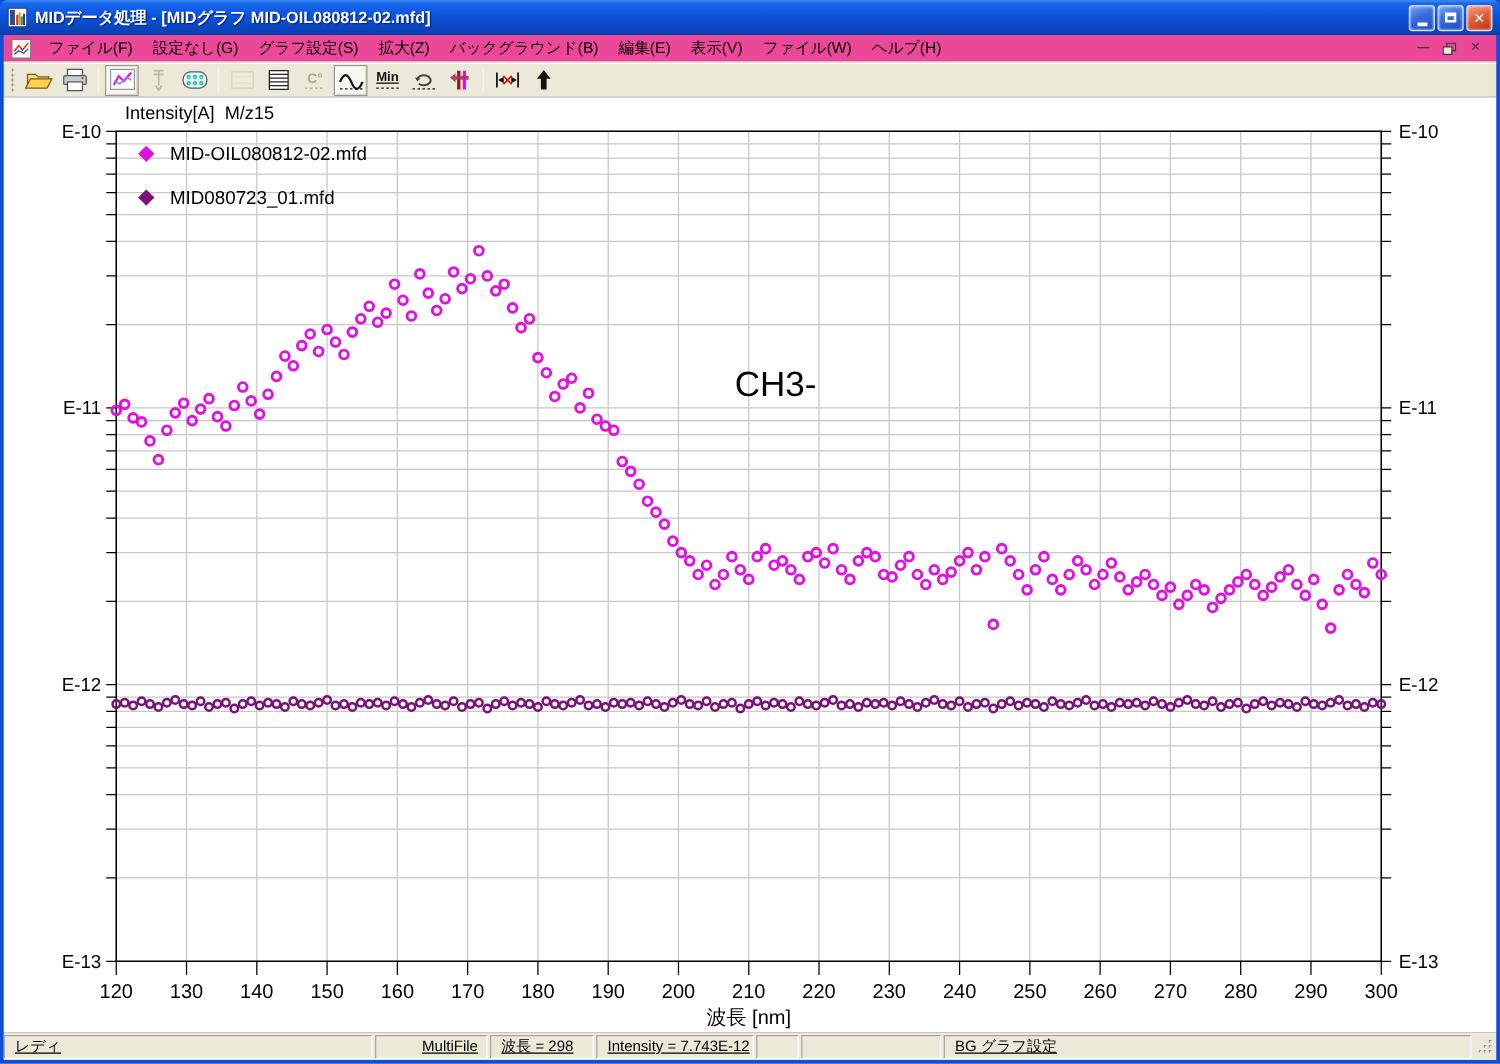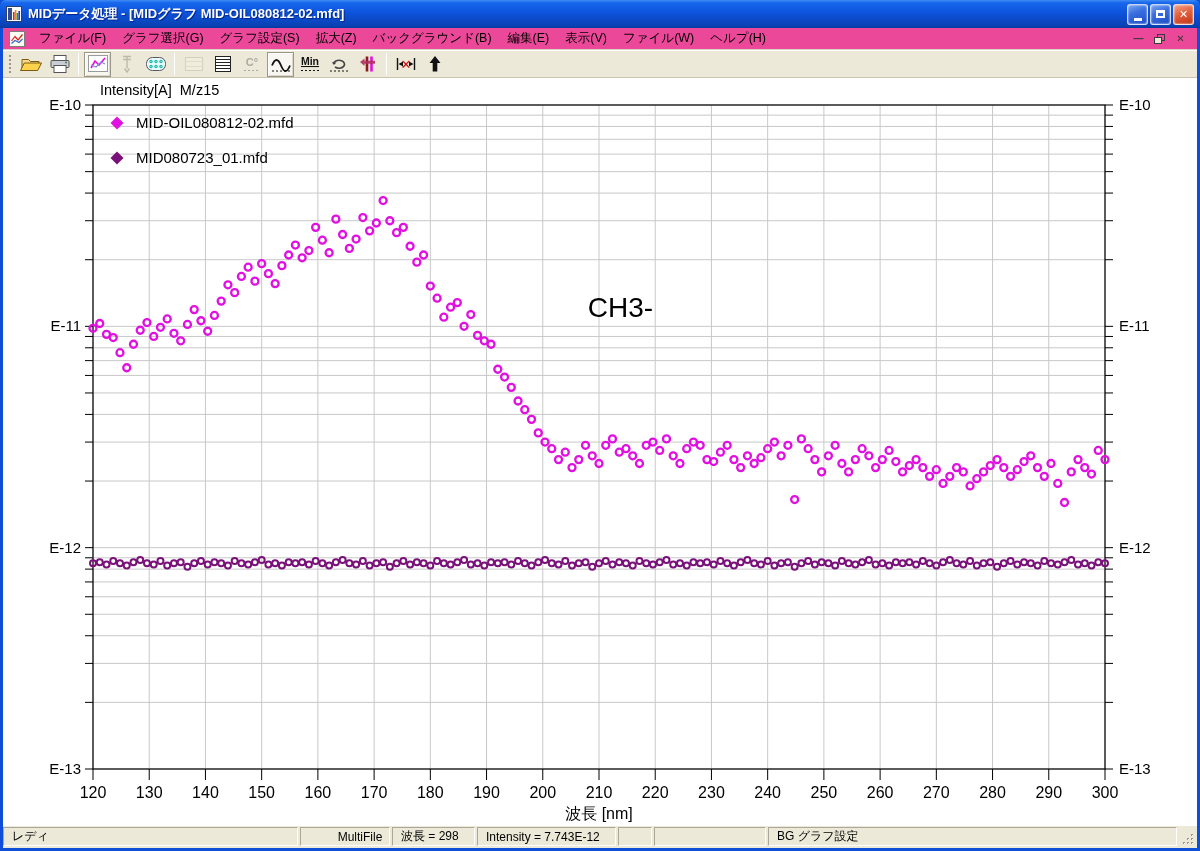--- a/index.html
+++ b/index.html
@@ -56,21 +56,21 @@
   .tool-btn.disabled { opacity:.5; }
   .tool-sep { width:1px; height:22px; background:#c9c5b2; border-right:1px solid #fff; margin:0 4px; }
 
   
   .client { position:absolute; left:3px; top:78px; width:1194px; height:748px; background:#fff; }
   svg text { font-family:"Liberation Sans","DejaVu Sans",sans-serif; }
 
   
   .statusbar {
     position:absolute; left:3px; top:826px; width:1194px; height:22px;
-    background:#ece9d8; display:flex; align-items:flex-end; padding:2px 2px 2px 0; gap:2px;
+    background:#ece9d8; display:flex; align-items:center; padding:2px 2px 2px 0; gap:2px;text-decoration:underline;
   }
   .status-seg {
     border:1px solid; border-color:#aca899 #fff #fff #aca899;
     font-size:12px; color:#000; display:flex; align-items:center; padding:0 8px;
     white-space:nowrap; overflow:hidden;
   }
   .status-seg.center { justify-content:center;padding-left:38px; }
   .grip { width:16px; border:none; padding:0; display:flex; align-items:flex-end; justify-content:flex-end; }
 </style>
 </head>
@@ -102,21 +102,21 @@
 <div class="menubar">
   <span class="mdi-icon">
     <svg width="16" height="16" viewBox="0 0 16 16">
       <rect x="0.5" y="0.5" width="15" height="15" fill="#fdfdf2" stroke="#7d7d7d"></rect>
       <polyline points="2.5,10 6,5.5 9,9 13.5,3.5" stroke="#d22" fill="none" stroke-width="1.2"></polyline>
       <polyline points="2.5,12.5 6,9.5 10,11.5 13.5,8" stroke="#36c" fill="none" stroke-width="1.2"></polyline>
     </svg>
   </span>
   <span id="menu-items" style="display:flex">
       <span class="menu-item">ファイル(F)</span>
-      <span class="menu-item">グラフ選択(G)</span>
+      <span class="menu-item">設定なし(G)</span>
       <span class="menu-item">グラフ設定(S)</span>
       <span class="menu-item">拡大(Z)</span>
       <span class="menu-item">バックグラウンド(B)</span>
       <span class="menu-item">編集(E)</span>
       <span class="menu-item">表示(V)</span>
       <span class="menu-item">ファイル(W)</span>
       <span class="menu-item">ヘルプ(H)</span>
     </span>
   <span class="mdi-btns">
     <span class="mdi-btn">—</span>
@@ -740,21 +740,21 @@
         <circle cx="1102" cy="485.28861110856985" r="3" fill="none" stroke="#7a107a" stroke-width="2"></circle>
       </g>
     </svg>
 </div>
 
 <div class="statusbar">
   <span id="status-segments" style="display:flex;flex:1;gap:2px">
       <span class="status-seg" style="width: 295px;">レディ</span>
       <span class="status-seg center" style="width: 90px;">MultiFile</span>
       <span class="status-seg" style="width: 83px;">波長 = 298</span>
-      <span class="status-seg" style="width: 139px;">Intensity = 7.743E-12</span>
+      <span class="status-seg" style="width: 126px;">Intensity = 7.743E-12</span>
       <span class="status-seg" style="width: 34px;"></span>
       <span class="status-seg" style="width: 112px;"></span>
       <span class="status-seg" style="flex: 1 1 0%;">BG グラフ設定</span>
     </span>
   <span class="grip">
     <svg width="14" height="14" viewBox="0 0 14 14">
       <g fill="#9a968a">
           <rect x="10" y="10" width="2" height="2"></rect>
           <rect x="10" y="6" width="2" height="2"></rect>
           <rect x="6" y="10" width="2" height="2"></rect>

